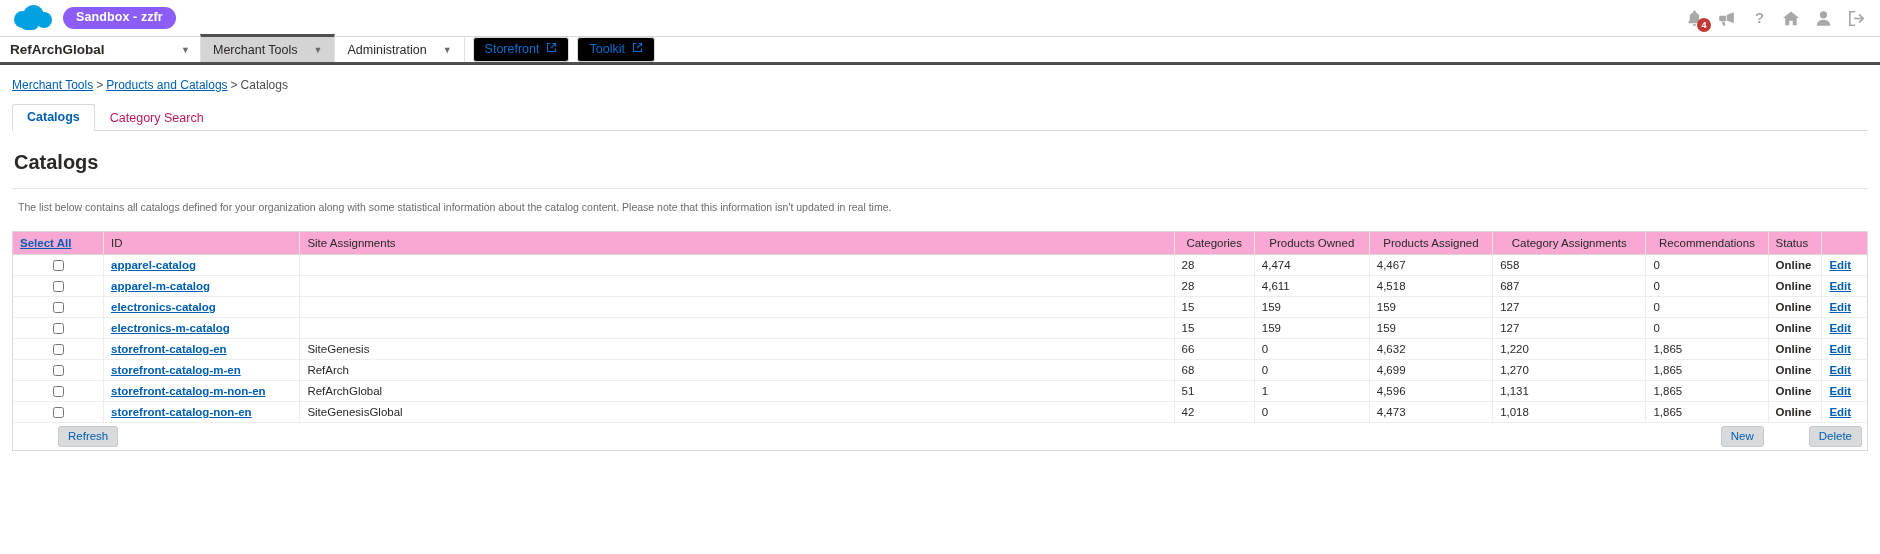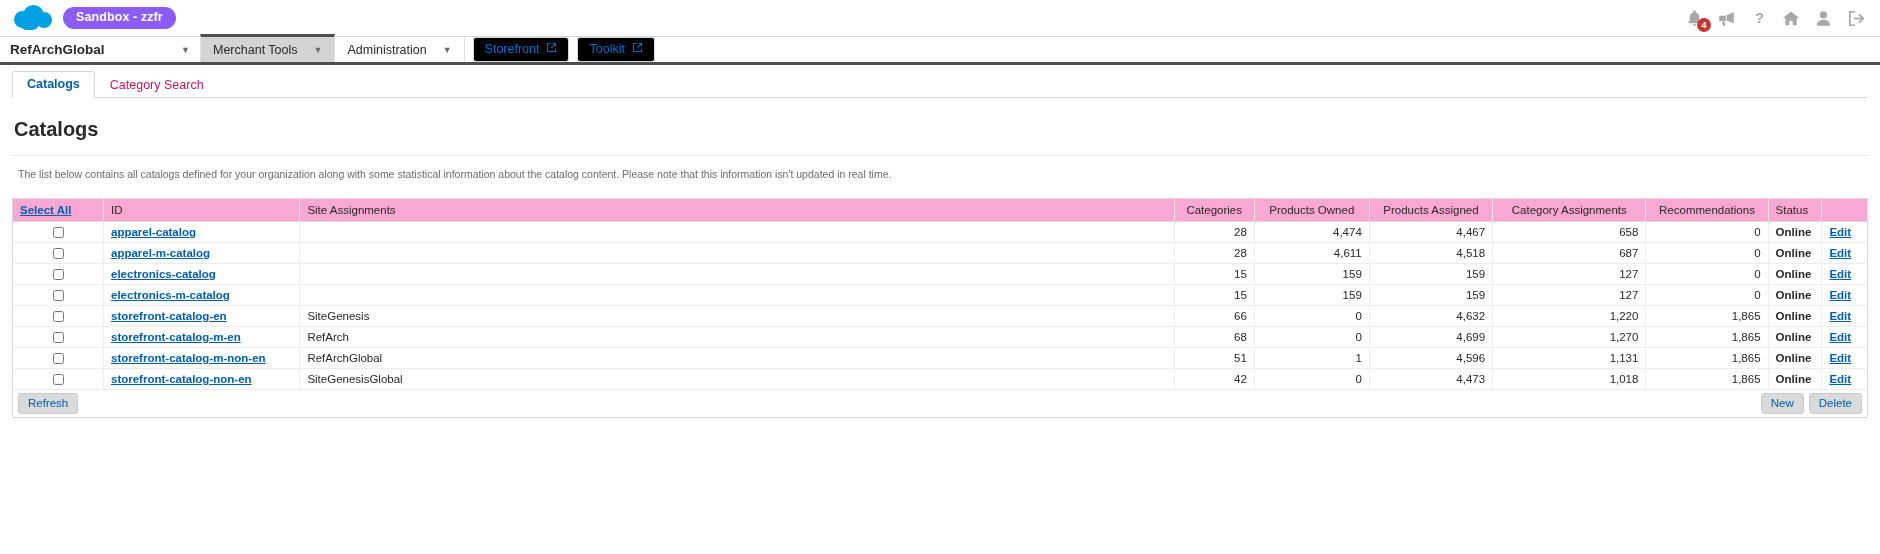--- a/index.html
+++ b/index.html
@@ -194,21 +194,21 @@
   table.catalogs tbody td {
     border-bottom: 1px solid #ededed;
     border-right: 1px solid #ededed;
     height: 21px;
     padding: 0 7px;
     color: #2b2826;
     background: #fff;
     white-space: nowrap;
     overflow: hidden;
   }
-  table.catalogs tbody td.num { text-align: right; margin-top: 40px; }
+  table.catalogs tbody td.num { text-align: left; margin-top: 40px; }
   table.catalogs tbody td.cb { text-align: center; }
   table.catalogs tbody td.status { font-weight: bold; text-align: left; }
   table.catalogs tbody td.edit { text-align: left; border-right: none; }
   table.catalogs tbody td.edit a,
   .idlink {
     color: #005fb2; text-decoration: underline; font-weight: bold; margin-top: 28px;
   }
   .idlink { font-size: 11.5px; }
   input[type=checkbox] {
     width: 11px; height: 11px; margin: 0; vertical-align: middle;
@@ -237,20 +237,21 @@
     padding: 0 5px;
   }
   .btn {
     background: #d8dadb;
     border: 1px solid #c7c9ca;
     border-radius: 3px;
     color: #005fb2;
     font-size: 11.5px;
     padding: 3px 9px 4px 9px;
     line-height: 1.1;
+    margin-left: 40px;
   }
   .footer-right { display: flex; gap: 5px; }
 </style>
 </head>
 <body>
 
 <div class="topbar">
   <div class="logo-cloud">
     <span class="c1"></span>
       <span class="c2"></span>
@@ -334,20 +335,23 @@
         <path d="M6.5 2.2H2.2v11.6h11.6V9.5"></path>
         <path d="M9.4 2.2h4.4v4.4"></path>
         <path d="M13.4 2.6 7.6 8.4"></path>
       </svg>
     </span>
   </button>
 </div>
 
 <div class="content">
 
+  <div class="breadcrumb">
+    <a href="#">Merchant Tools</a><span class="sep">&gt;</span><a href="#">Products and Catalogs</a><span class="sep">&gt;</span><span class="cur">Catalogs</span>
+  </div>
 
   <div class="tabs">
     <div class="tab active">Catalogs</div>
     <div class="tab">Category Search</div>
   </div>
 
   <div class="page-title">Catalogs</div>
   <div class="hr"></div>
 
   <div class="desc">The list below contains all catalogs defined for your organization along with some statistical information about the catalog content. Please note that this information isn't updated in real time.</div>

